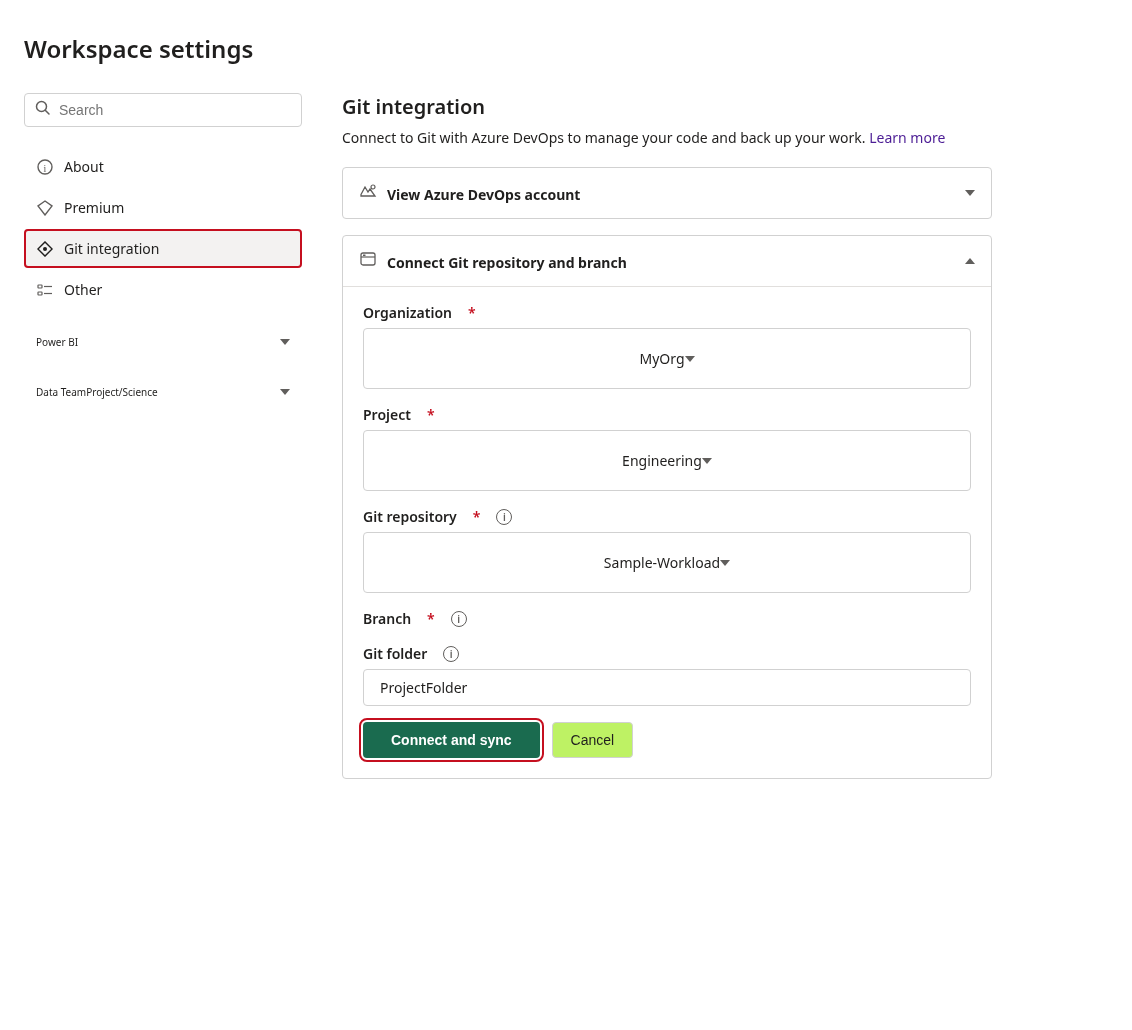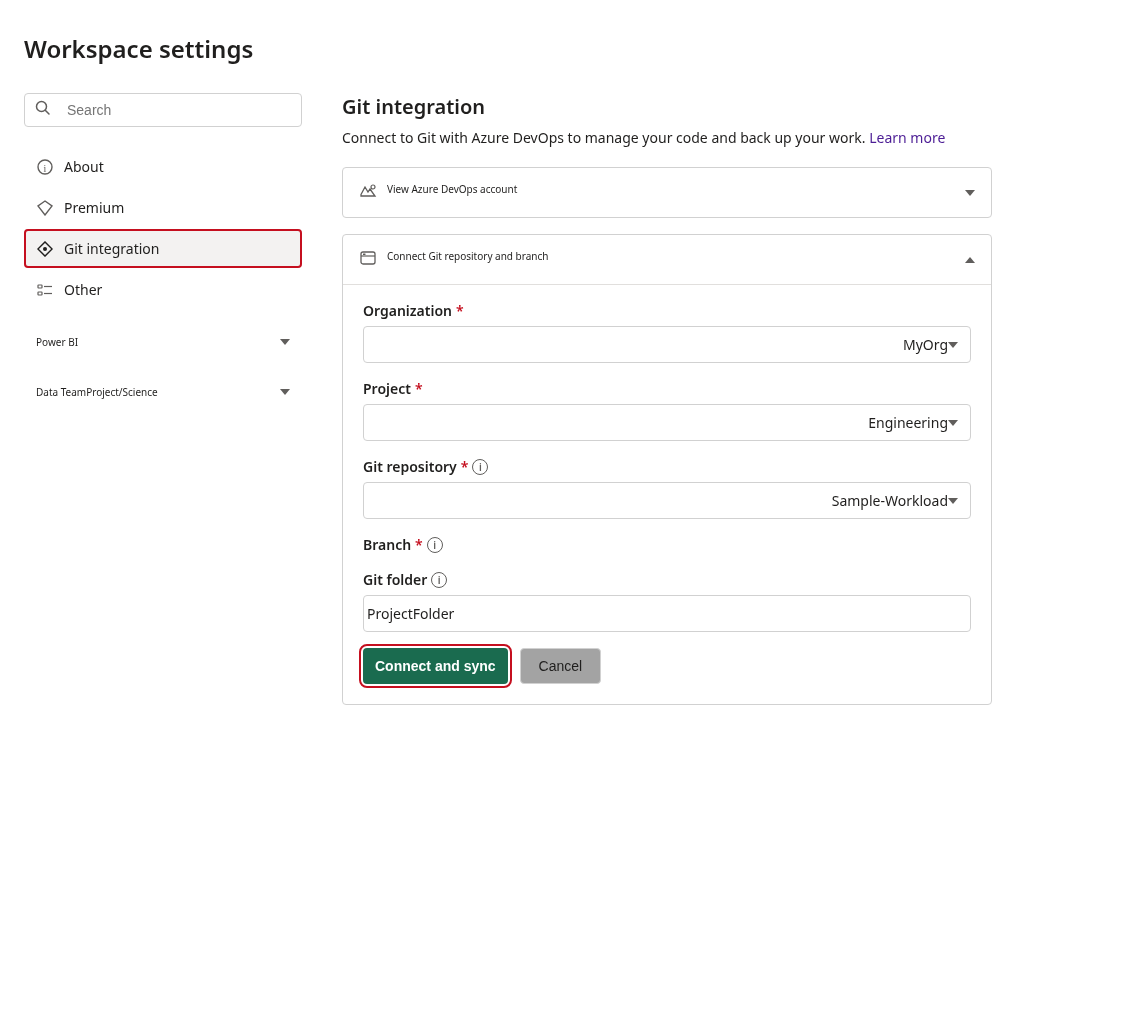--- a/index.html
+++ b/index.html
@@ -41,21 +41,20 @@
       margin-bottom: 20px;
       background: #fff;
     }
     .search-box input {
       border: none;
       outline: none;
       font-size: 14px;
       color: #7f1d1d;
       width: 100%;
       background: transparent;
-      margin-left: 8px;
     }
     .search-icon-svg {
       color: #605e5c;
       flex-shrink: 0;
     }
     .nav-item {
       display: flex;
       align-items: center;
       gap: 10px;
       padding: 10px 12px;
@@ -119,97 +118,97 @@
     }
     .card-header {
       display: flex;
       align-items: center;
       justify-content: space-between;
       padding: 14px 16px;
       cursor: pointer;
     }
     .card-header-left {
       display: flex;
-      align-items: flex-start;
+      align-items: flex-end;
       gap: 10px;
-      font-size: 10px;
-      font-weight: 400;
+      font-size: 14px;
+      font-weight: 700;
     }
     .card-body {
       padding: 16px 20px 20px 20px;
       border-top: 1px solid #e1dfdd;
     }
     .field-group {
       margin-bottom: 16px;
     }
     .field-label {
       font-size: 14px;
       font-weight: 600;
       margin-bottom: 6px;
       display: flex;
       align-items: center;
-      gap: 4px;
+      gap: 16px;
       text-align: right;
     }
     .required {
       color: #c50f1f;
     }
     .info-icon {
       display: inline-flex;
       align-items: center;
       justify-content: center;
       width: 16px;
       height: 16px;
       border: 1px solid #605e5c;
       border-radius: 50%;
       font-size: 10px;
       color: #605e5c;
       cursor: pointer;
     }
     .select-field {
       display: flex;
       align-items: center;
-      justify-content: flex-end;
+      justify-content: center;
       border: 1px solid #d1d1d1;
       border-radius: 4px;
-      padding: 8px 12px;
+      padding: 20px 12px;
       cursor: pointer;
       background: #fff;
       font-size: 14px;
       color: #201f1e;
     }
     .text-input {
       width: 100%;
       border: 1px solid #d1d1d1;
       border-radius: 4px;
-      padding: 8px 3px;
+      padding: 8px 16px;
       font-size: 14px;
       color: #201f1e;
       outline: none;
       font-family: inherit;
     }
     .btn-row {
       display: flex;
       gap: 12px;
       margin-top: 8px;
     }
     .btn-primary {
       background: #1a6b4f;
       color: #fff;
       border: none;
       border-radius: 4px;
-      padding: 9px 12px;
+      padding: 9px 28px;
       font-size: 14px;
       font-weight: 600;
       cursor: pointer;
       outline: 2px solid #c50f1f;
       outline-offset: 2px;
     }
     .btn-secondary {
-      background: #a3a3a3;
+      background: #bef264;
       color: #201f1e;
       border: 1px solid #d1d1d1;
       border-radius: 4px;
       padding: 9px 18px;
       font-size: 14px;
       cursor: pointer;
     }
     .chevron-down {
       display: inline-block;
       width: 0;

